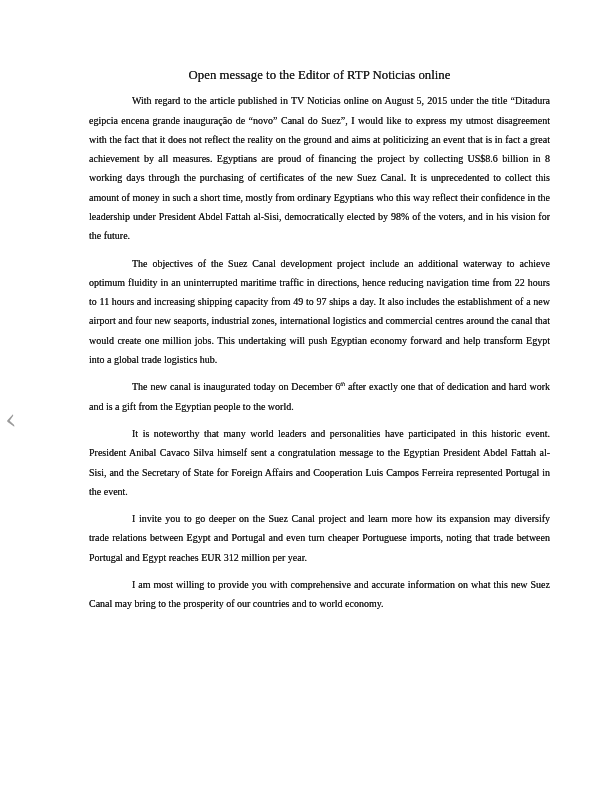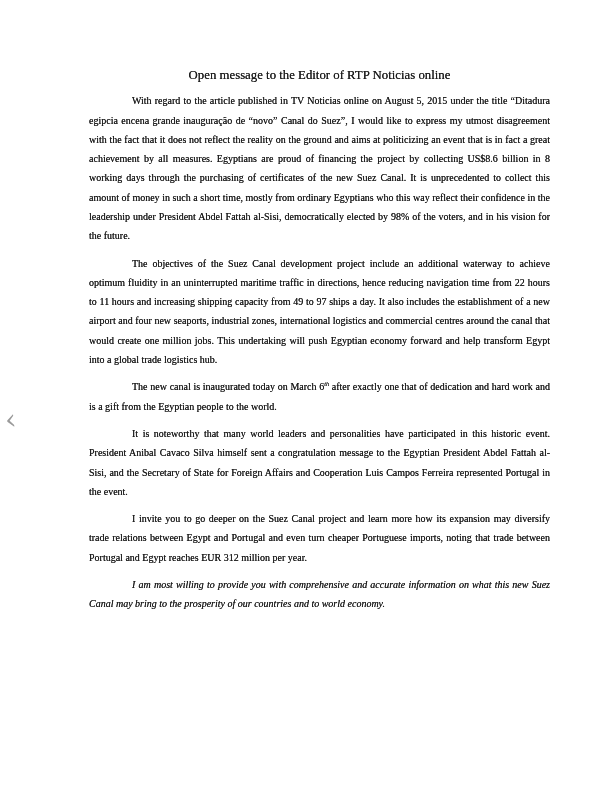--- a/index.html
+++ b/index.html
@@ -33,21 +33,20 @@
   .content p {
     font-size: 10px;
     line-height: 19.3px;
     text-align: justify;
     text-indent: 43px;
     margin: 0 0 8px 0;
     text-shadow: 0 0 0.4px currentColor;
   }
   .content p:last-child {
     margin-bottom: 4px;
-    font-style: italic;
   }
   sup {
     font-size: 0.62em;
     line-height: 0;
     vertical-align: super;
     font-style: italic;
   }
   .scan-mark {
     position: absolute;
     left: 5px;
@@ -68,21 +67,21 @@
   <span class="scan-mark">‹</span>
 
   <div class="content">
 
     <h1 class="title">Open message to the Editor of RTP Noticias online</h1>
 
     <p>With regard to the article published in TV Noticias online on August 5, 2015 under the title “Ditadura egipcia encena grande inauguração de “novo” Canal do Suez”, I would like to express my utmost disagreement with the fact that it does not reflect the reality on the ground and aims at politicizing an event that is in fact a great achievement by all measures. Egyptians are proud of financing the project by collecting US$8.6 billion in 8 working days through the purchasing of certificates of the new Suez Canal. It is unprecedented to collect this amount of money in such a short time, mostly from ordinary Egyptians who this way reflect their confidence in the leadership under President Abdel Fattah al-Sisi, democratically elected by 98% of the voters, and in his vision for the future.</p>
 
     <p>The objectives of the Suez Canal development project include an additional waterway to achieve optimum fluidity in an uninterrupted maritime traffic in directions, hence reducing navigation time from 22 hours to 11 hours and increasing shipping capacity from 49 to 97 ships a day. It also includes the establishment of a new airport and four new seaports, industrial zones, international logistics and commercial centres around the canal that would create one million jobs. This undertaking will push Egyptian economy forward and help transform Egypt into a global trade logistics hub.</p>
 
-    <p><span>The new canal is inaugurated today on March 6</span><sup>th</sup><span> after exactly one that of dedication and hard work and is a gift from the Egyptian people to the world.</span></p>
+    <p><span>The new canal is inaugurated today on December 6</span><sup>th</sup><span> after exactly one that of dedication and hard work and is a gift from the Egyptian people to the world.</span></p>
 
     <p>It is noteworthy that many world leaders and personalities have participated in this historic event. President Anibal Cavaco Silva himself sent a congratulation message to the Egyptian President Abdel Fattah al-Sisi, and the Secretary of State for Foreign Affairs and Cooperation Luis Campos Ferreira represented Portugal in the event.</p>
 
     <p>I invite you to go deeper on the Suez Canal project and learn more how its expansion may diversify trade relations between Egypt and Portugal and even turn cheaper Portuguese imports, noting that trade between Portugal and Egypt reaches EUR 312 million per year.</p>
 
     <p>I am most willing to provide you with comprehensive and accurate information on what this new Suez Canal may bring to the prosperity of our countries and to world economy.</p>
 
   </div>
 </div>
 

